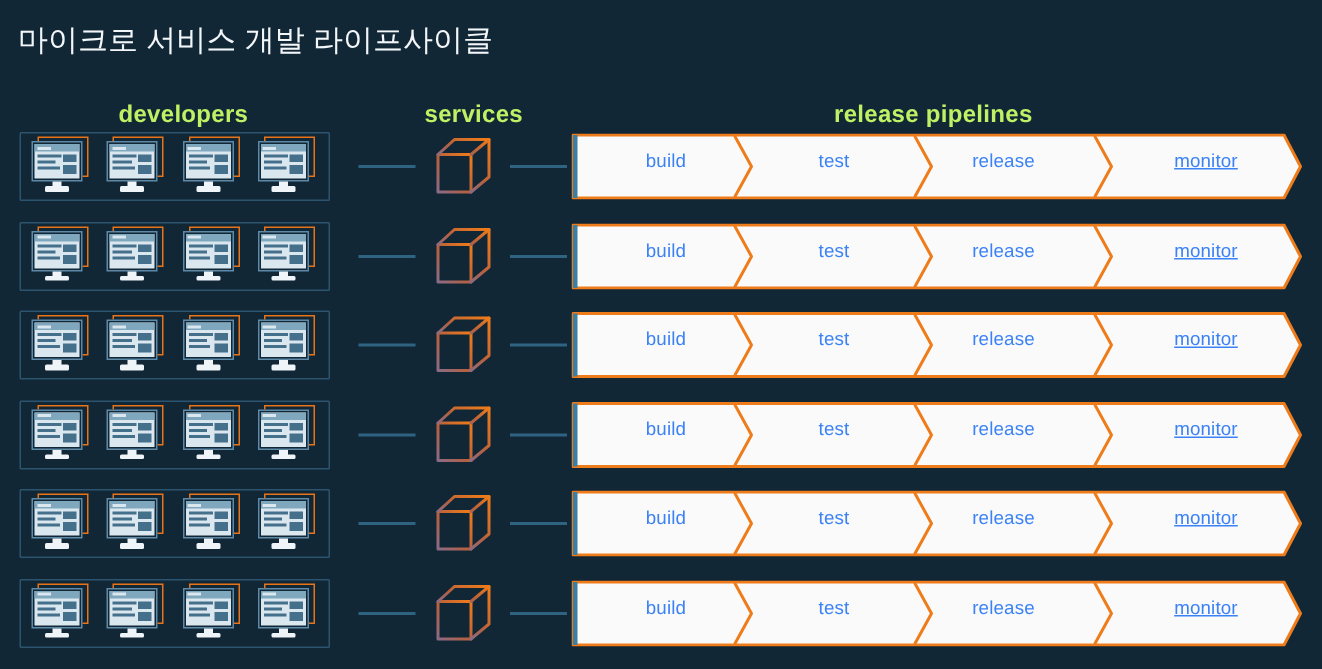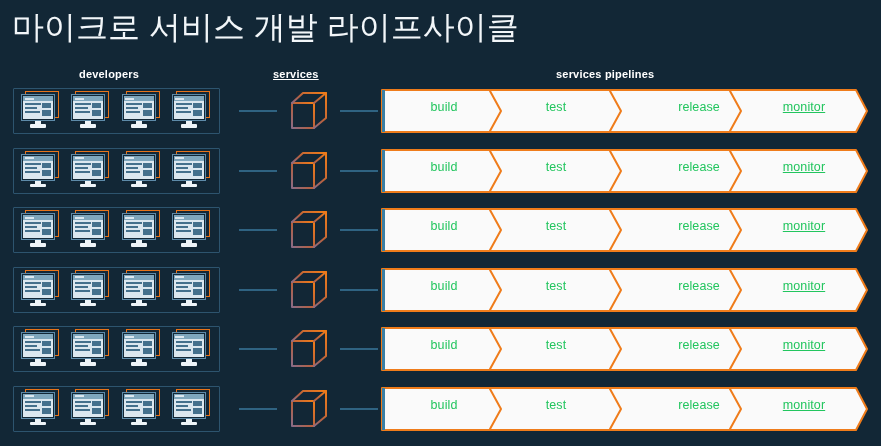--- a/index.html
+++ b/index.html
@@ -14,40 +14,40 @@
     background: #122736;
     font-family: "Liberation Sans", sans-serif;
     position: relative;
   }
 
   
   #page-title {
     position: absolute;
     left: 12px;
     top: 6px;
-    font-size: 32px;
+    font-size: 20px;
     line-height: 42px;
     color: #f2f6f9;
     font-weight: 400;
     letter-spacing: 0px;
     white-space: nowrap;
   }
 
   
   .col-header {
     position: absolute;
     top: 68px;
-    font-size: 11px;
+    font-size: 16px;
     font-weight: bold;
-    color: #ffffff;
+    color: #bef264;
     letter-spacing: 0.2px;
     white-space: nowrap;
   }
   #hdr-developers { left: 79px; }
-  #hdr-services   { left: 273px; text-decoration: underline; }
+  #hdr-services   { left: 283px; }
   #hdr-pipelines  { left: 556px; }
 
   
   #rows {
     position: absolute;
     left: 0;
     top: 88px;
     width: 881px;
   }
   .row {
@@ -192,37 +192,37 @@
   }
   .pipe-svg { display: block; }
   .pipe-label {
     position: absolute;
     top: 0;
     height: 36px;
     display: flex;
     align-items: center;
     justify-content: center;
     font-size: 12.5px;
-    color: #22c55e;
+    color: #3b82f6;
     letter-spacing: 0.1px;
     pointer-events: none;
   }
   .pipe-label.s0 { left: 8px;   width: 110px; }
   .pipe-label.s1 { left: 120px; width: 110px; }
-  .pipe-label.s2 { left: 263px; width: 110px; }
+  .pipe-label.s2 { left: 233px; width: 110px; }
   .pipe-label.s3 { left: 368px; width: 110px; text-decoration: underline; }
 </style>
 </head>
 <body>
 
 <div id="page-title">마이크로 서비스 개발 라이프사이클</div>
 
 <div class="col-header" id="hdr-developers">developers</div>
 <div class="col-header" id="hdr-services">services</div>
-<div class="col-header" id="hdr-pipelines">services pipelines</div>
+<div class="col-header" id="hdr-pipelines">release pipelines</div>
 
 <div id="rows">
     <div class="row">
       <div class="dev-group">
 
   <div class="monitor">
     <div class="shadow-frame"></div>
     <div class="bezel"></div>
     <div class="screen">
       <div class="scr-top">

